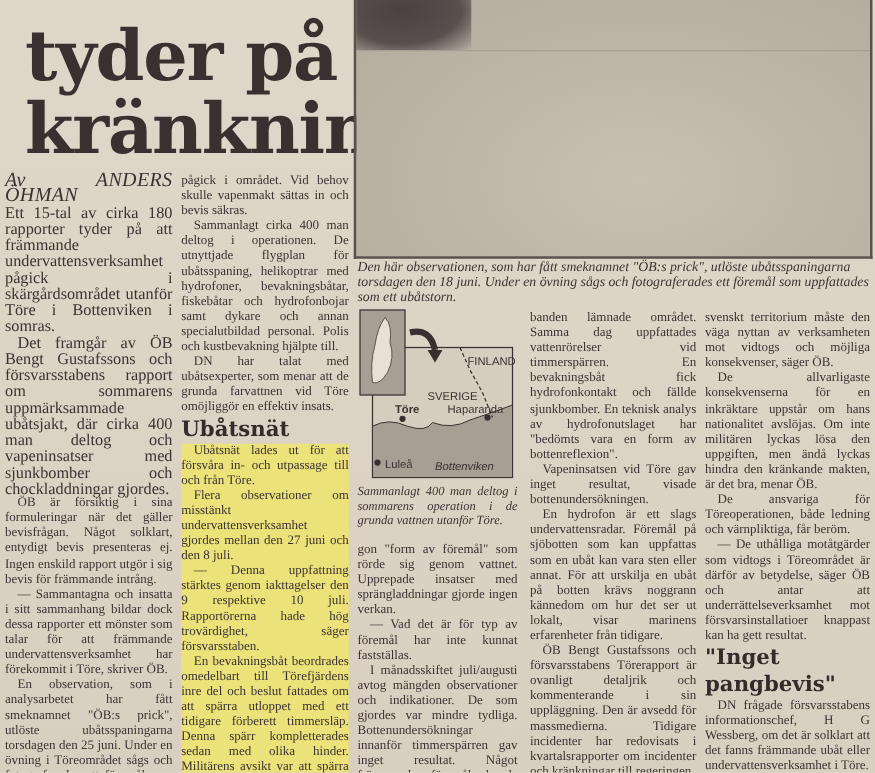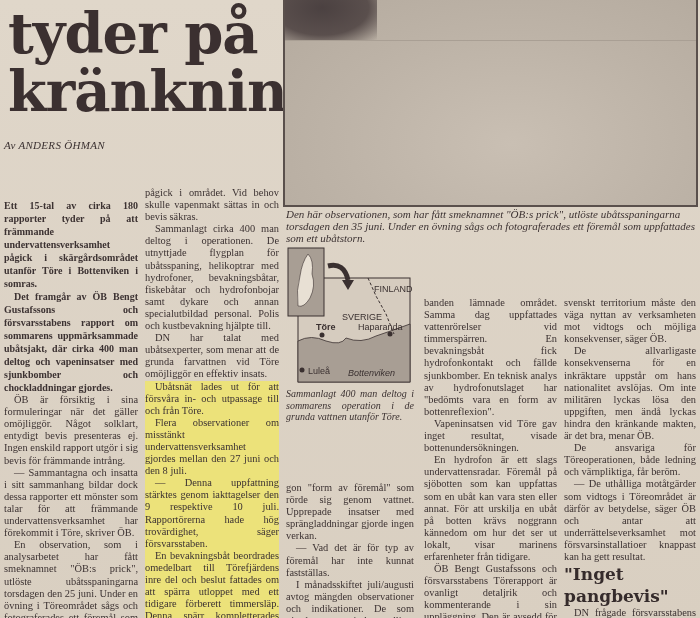--- a/index.html
+++ b/index.html
@@ -8,32 +8,32 @@
     background: #ddd3c6;
     font-family: "DejaVu Serif", "Liberation Serif", serif;
     color: #3a3030;
     position: relative;
   }
   .page { position: absolute; inset: 0; background: linear-gradient(180deg,#e0d7ca 0%,#d9cfc1 100%); }
   .headline {
     position: absolute; left: 4px; top: 0px; width: 280px;
     font-family: "DejaVu Serif", "Liberation Serif", serif;
     font-weight: bold; font-size: 56px; line-height: 58px;
-    color: #3b3030; letter-spacing: -1px; margin: 4px;
+    color: #3b3030; letter-spacing: -1px; margin: 16px;
   }
   .headline span { display: block; }
   .col {
     position: absolute; font-family: "Liberation Serif", "DejaVu Serif", serif;
     font-size: 10.4px; line-height: 12.1px; color: #3c3232;
     text-align: justify;
   }
   .col p { margin: 0; text-indent: 10px; }
-  .col p.noind { text-indent: 0; margin-top: 48px; }
-  .byline { font-style: italic; font-size: 11px; margin: 0 0 4px 0; text-indent: 0 !important; letter-spacing: 0.3px; }
-  .lead { font-weight: bold; font-size: 10px; line-height: 13px; }
+  .col p.noind { text-indent: 0; }
+  .byline { font-style: italic; font-size: 16px; margin: 0 0 4px 0; text-indent: 0 !important; letter-spacing: 0.3px; }
+  .lead { font-weight: normal; font-size: 13px; line-height: 13px; }
   .subhead {
     font-family: "DejaVu Serif", "Liberation Serif", serif; font-weight: bold;
     font-size: 17px; line-height: 22px; margin: 6px 0 3px 0; text-indent: 0 !important; color: #352b2b;
   }
   .hl { background: #ece27a; }
   .photo {
     position: absolute; left: 283px; top: 0; width: 415px; height: 207px;
     background: radial-gradient(ellipse at 55% 70%, #c9bfb3 0%, #bdb3a7 55%, #b4aa9e 100%);
     border: 2px solid #5a504c; border-top: none; box-sizing: border-box;
   }
@@ -62,37 +62,38 @@
 
   <h1 class="headline">
     <span>tyder på</span>
     <span>kränkning</span>
   </h1>
 
   <div class="photo">
     <div class="trees"></div>
     <div class="horizon"></div>
   </div>
-  <div class="caption">Den här observationen, som har fått smeknamnet "ÖB:s prick", utlöste ubåtsspaningarna torsdagen den 35 juni. Under en övning sågs och fotograferades ett föremål som uppfattades som ett ubåtstorn.</div>
+  <div class="caption">Den här observationen, som har fått smeknamnet "ÖB:s prick", utlöste ubåtsspaningarna torsdagen den 18 juni. Under en övning sågs och fotograferades ett föremål som uppfattades som ett ubåtstorn.</div>
 
   <div class="col" style="left:4px; top:139px; width:134px;">
     <p class="byline">Av ANDERS ÖHMAN</p>
     <p class="lead noind">Ett 15-tal av cirka 180 rapporter tyder på att främmande undervattensverksamhet pågick i skärgårdsområdet utanför Töre i Bottenviken i somras.</p>
     <p class="lead">Det framgår av ÖB Bengt Gustafssons och försvarsstabens rapport om sommarens uppmärksammade ubåtsjakt, där cirka 400 man deltog och vapeninsatser med sjunkbomber och chockladdningar gjordes.</p>
-    <p>ÖB är försiktig i sina formuleringar när det gäller omöjliggör. Något solklart, entydigt bevis presenteras ej. Ingen enskild rapport utgör i sig bevis för främmande intrång.</p>
+    <p>ÖB är försiktig i sina formuleringar när det gäller bevisfrågan. Något solklart, entydigt bevis presenteras ej. Ingen enskild rapport utgör i sig bevis för främmande intrång.</p>
     <p>— Sammantagna och insatta i sitt sammanhang bildar dock dessa rapporter ett mönster som talar för att främmande undervattensverksamhet har förekommit i Töre, skriver ÖB.</p>
     <p>En observation, som i analysarbetet har fått smeknamnet "ÖB:s prick", utlöste ubåtsspaningarna torsdagen den 25 juni. Under en övning i Töreområdet sågs och fotograferades ett föremål som uppfattades som ett ubåtstorn.</p>
     <p class="subhead">Ett föremål</p>
 
   </div>
 
   <div class="col" style="left:145px; top:139px; width:134px;">
     <p class="noind">pågick i området. Vid behov skulle vapenmakt sättas in och bevis säkras.</p>
     <p>Sammanlagt cirka 400 man deltog i operationen. De utnyttjade flygplan för ubåtsspaning, helikoptrar med hydrofoner, bevakningsbåtar, fiskebåtar och hydrofonbojar samt dykare och annan specialutbildad personal. Polis och kustbevakning hjälpte till.</p>
     <p>DN har talat med ubåtsexperter, som menar att de grunda farvattnen vid Töre omöjliggör en effektiv insats.</p>
+    <p class="subhead">Ubåtsnät</p>
     <div class="hl">
       <p>Ubåtsnät lades ut för att försvåra in- och utpassage till och från Töre.</p>
       <p>Flera observationer om misstänkt undervattensverksamhet gjordes mellan den 27 juni och den 8 juli.</p>
       <p>— Denna uppfattning stärktes genom iakttagelser den 9 respektive 10 juli. Rapportörerna hade hög trovärdighet, säger försvarsstaben.</p>
       <p>En bevakningsbåt beordrades omedelbart till Törefjärdens inre del och beslut fattades om att spärra utloppet med ett tidigare förberett timmersläp. Denna spärr kompletterades sedan med olika hinder. Militärens avsikt var att spärra av ett mindre område och noga genomsöka detta.</p>
 
     </div>
   </div>
 
   <div class="map-box">

